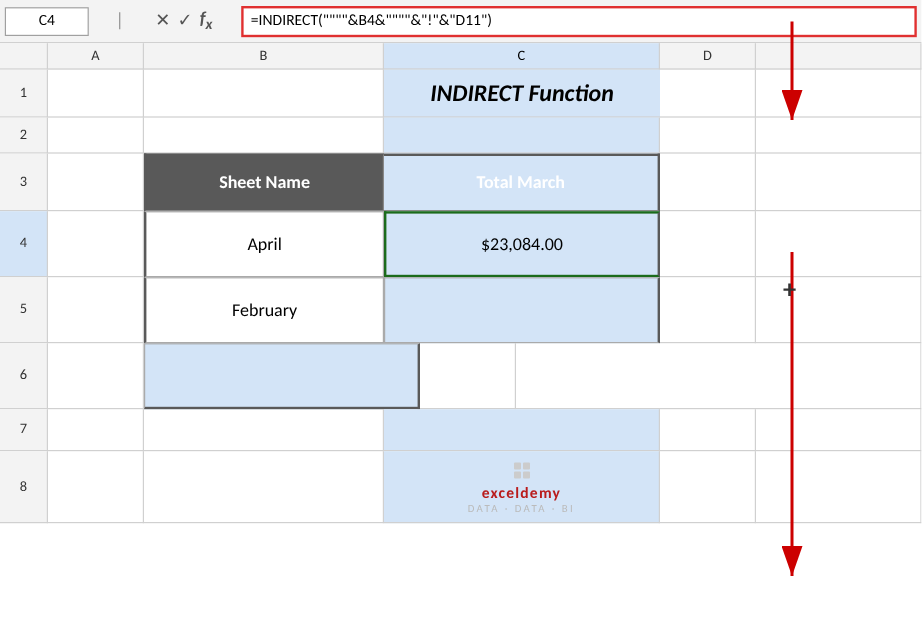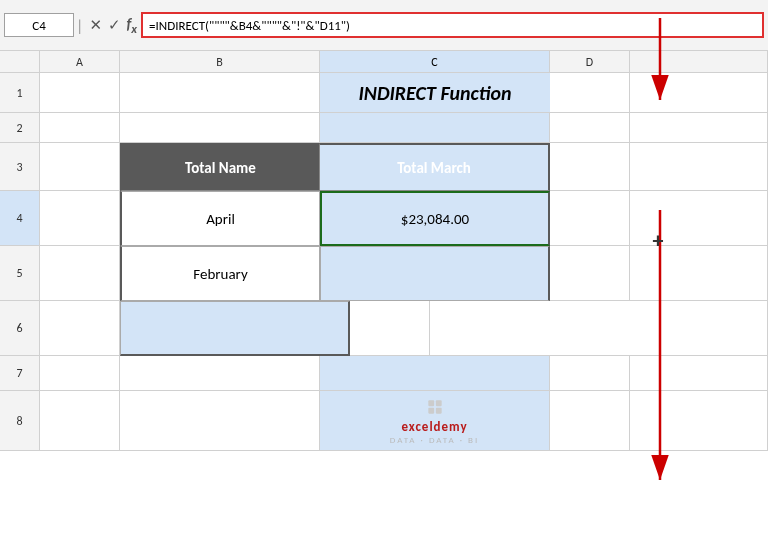--- a/index.html
+++ b/index.html
@@ -10,25 +10,25 @@
       font-family: 'Calibri', Arial, sans-serif;
       font-size: 14px;
       overflow: hidden;
       position: relative;
     }
 
     
     .formula-bar {
       display: flex;
       align-items: center;
-      height: 51px;
+      height: 36px;
       background: #f3f3f3;
       border-bottom: 1px solid #d0d0d0;
       padding: 0 4px;
-      gap: 0;
+      gap: 20px;
     }
     .cell-ref-box {
       width: 70px;
       height: 24px;
       border: 1px solid #a0a0a0;
       background: #fff;
       display: flex;
       align-items: center;
       justify-content: center;
       font-size: 13px;
@@ -272,21 +272,21 @@
       <div class="cell col-a"></div>
       <div class="cell col-b"></div>
       <div class="cell col-c"></div>
       <div class="cell col-d"></div>
       <div class="cell col-e"></div>
     </div>
 
     <div class="row row-3">
       <div class="row-header">3</div>
       <div class="cell col-a"></div>
-      <div class="cell col-b cell-th table-top-left table-left">Total Name</div>
+      <div class="cell col-b cell-th table-top-left table-left">Sheet Name</div>
       <div class="cell col-c cell-th table-top table-top-right table-right">Total March</div>
       <div class="cell col-d"></div>
       <div class="cell col-e"></div>
     </div>
 
     <div class="row row-4">
       <div class="row-header selected">4</div>
       <div class="cell col-a"></div>
       <div class="cell col-b cell-data table-left">April</div>
       <div class="cell col-c cell-data cell-active table-right" style="justify-content:center;">$23,084.00</div>

